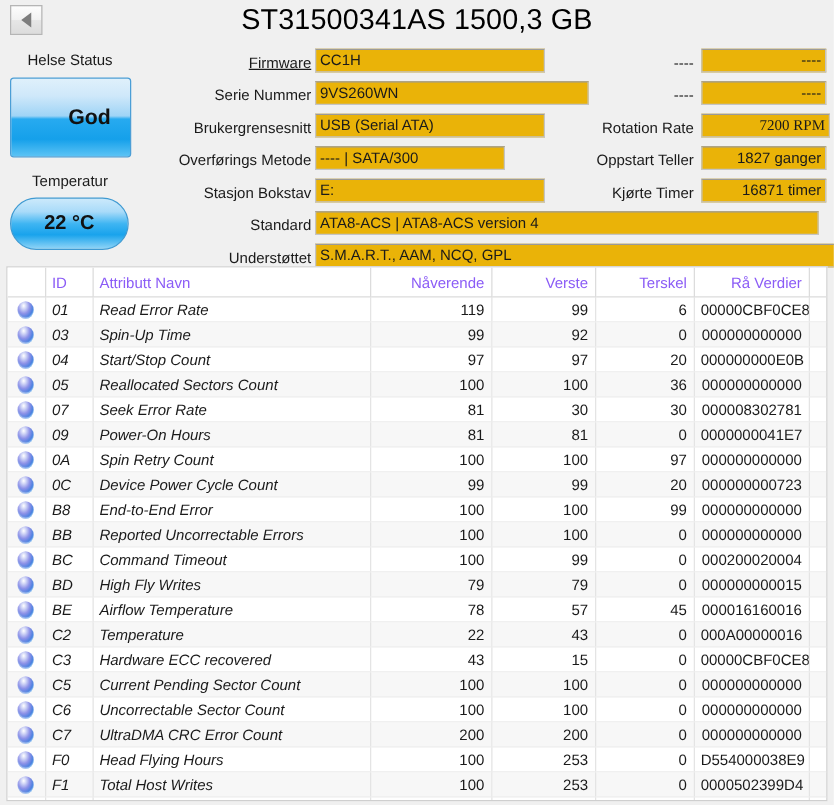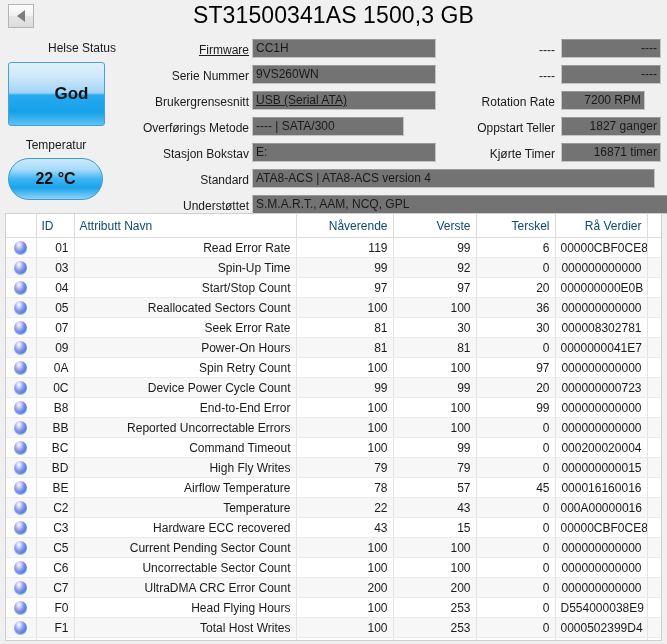--- a/index.html
+++ b/index.html
@@ -52,21 +52,20 @@
     letter-spacing: 0.1px;
   }
 
   
   #health-label {
     position: absolute;
     left: 0; top: 41px;
     width: 112px;
     text-align: center;
     font-size: 12px;
-    padding-left: 26px;
   }
   #health-badge {
     position: absolute;
     left: 8px; top: 62px;
     width: 97px; height: 64px;
     box-sizing: border-box;
     border: 1px solid #4b9ed6;
     border-radius: 3px;
     background: linear-gradient(180deg,
         #dff0fb 0%,
@@ -119,21 +118,21 @@
     text-align: right;
     font-size: 12px;
     height: 16px;
     line-height: 16px;
     color: #1a1a1a;
   }
   .fld-box {
     position: absolute;
     height: 19px;
     box-sizing: border-box;
-    background: #737373;
+    background: #eab308;
     border: 1px solid #c4c4c4;
     border-top-color: #9a9a9a;
     font-size: 12px;
     line-height: 17px;
     padding: 0 3px;
     white-space: nowrap;
     overflow: hidden;
     color: #1a1a1a;
   }
   .fld-box.right { text-align: right; }
@@ -160,21 +159,21 @@
   table.attrs col.c-cur  { width: 97px; }
   table.attrs col.c-wst  { width: 83px; }
   table.attrs col.c-thr  { width: 79px; }
   table.attrs col.c-raw  { width: 92px; }
   table.attrs col.c-end  { width: 14px; }
 
   table.attrs thead th {
     height: 23px;
     font-weight: 400;
     font-size: 12px;
-    color: #0c4a6e;
+    color: #8b5cf6;
     background: #ffffff;
     border-right: 1px solid #dcdcdc;
     border-bottom: 1px solid #dcdcdc;
     padding: 0 5px;
     vertical-align: middle;
     white-space: nowrap;
   }
   table.attrs thead th.l { text-align: left; }
   table.attrs thead th.r { text-align: right; }
   table.attrs thead th.blank { border-right: 1px solid #dcdcdc; }
@@ -184,21 +183,21 @@
     padding: 0 5px;
     border-right: 1px solid #e4e4e4;
     border-bottom: 1px solid #ebebeb;
     white-space: nowrap;
     overflow: hidden;
     vertical-align: middle;
     color: #1a1a1a;
   }
   table.attrs tbody tr.odd td { background: #ffffff; }
   table.attrs tbody tr.even td { background: #f7f7f7; }
-  td.l { text-align: right; }
+  td.l { text-align: left; font-style: italic; }
   td.r { text-align: right; }
   td.icon-cell { text-align: center; padding: 0; }
 
   .status-dot {
     display: inline-block;
     width: 13px; height: 14px;
     border-radius: 50%;
     background: radial-gradient(ellipse at 38% 26%,
         #ffffff 0%,
         #cfd4f6 18%,
@@ -222,39 +221,39 @@
 
 <div id="health-label">Helse Status</div>
 <div id="health-badge">God</div>
 <div id="temp-label">Temperatur</div>
 <div id="temp-badge">22 °C</div>
 
 <div class="fld-label" style="left:134px; top:42px;  width:115px;text-decoration:underline;">Firmware</div>
 <div class="fld-box" style="left:252px; top:39px;  width:184px;">CC1H</div>
 
 <div class="fld-label" style="left:134px; top:68px;  width:115px;">Serie Nummer</div>
-<div class="fld-box" style="left:252px; top:65px;  width:184px;">9VS260WN</div>
+<div class="fld-box" style="left:252px; top:65px;  width:219px;">9VS260WN</div>
 
 <div class="fld-label" style="left:124px; top:94px;  width:125px;">Brukergrensesnitt</div>
-<div class="fld-box" style="left:252px; top:91px;  width:184px;text-decoration:underline;">USB (Serial ATA)</div>
+<div class="fld-box" style="left:252px; top:91px;  width:184px;">USB (Serial ATA)</div>
 
 <div class="fld-label" style="left:124px; top:120px; width:125px;">Overførings Metode</div>
 <div class="fld-box" style="left:252px; top:117px; width:152px;">---- | SATA/300</div>
 
 <div class="fld-label" style="left:124px; top:146px; width:125px;">Stasjon Bokstav</div>
 <div class="fld-box" style="left:252px; top:143px; width:184px;">E:</div>
 
 <div class="fld-label" style="left:440px; top:42px;  width:115px;">----</div>
 <div class="fld-box right" style="left:561px; top:39px; width:100px;">----</div>
 
 <div class="fld-label" style="left:440px; top:68px;  width:115px;">----</div>
 <div class="fld-box right" style="left:561px; top:65px; width:100px;">----</div>
 
 <div class="fld-label" style="left:440px; top:94px;  width:115px;">Rotation Rate</div>
-<div class="fld-box right" style="left:561px; top:91px; width:84px;">7200 RPM</div>
+<div class="fld-box right" style="left:561px; top:91px; width:103px;font-family:Liberation Serif, serif;">7200 RPM</div>
 
 <div class="fld-label" style="left:440px; top:120px; width:115px;">Oppstart Teller</div>
 <div class="fld-box right" style="left:561px; top:117px; width:100px;padding-left:13px;">1827 ganger</div>
 
 <div class="fld-label" style="left:440px; top:146px; width:115px;">Kjørte Timer</div>
 <div class="fld-box right" style="left:561px; top:143px; width:100px;">16871 timer</div>
 
 <div class="fld-label" style="left:124px; top:172px; width:125px;">Standard</div>
 <div class="fld-box" style="left:252px; top:169px; width:403px;">ATA8-ACS | ATA8-ACS version 4</div>
 

